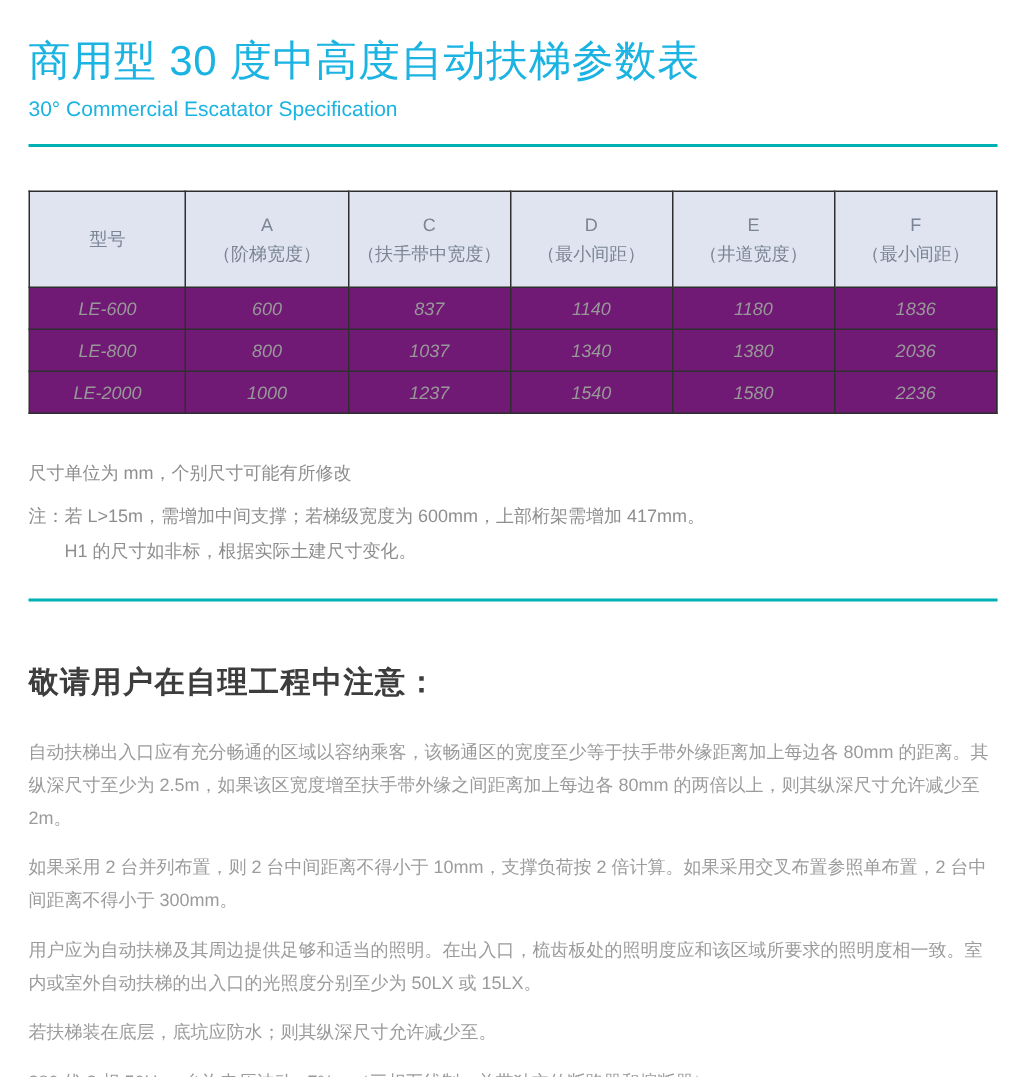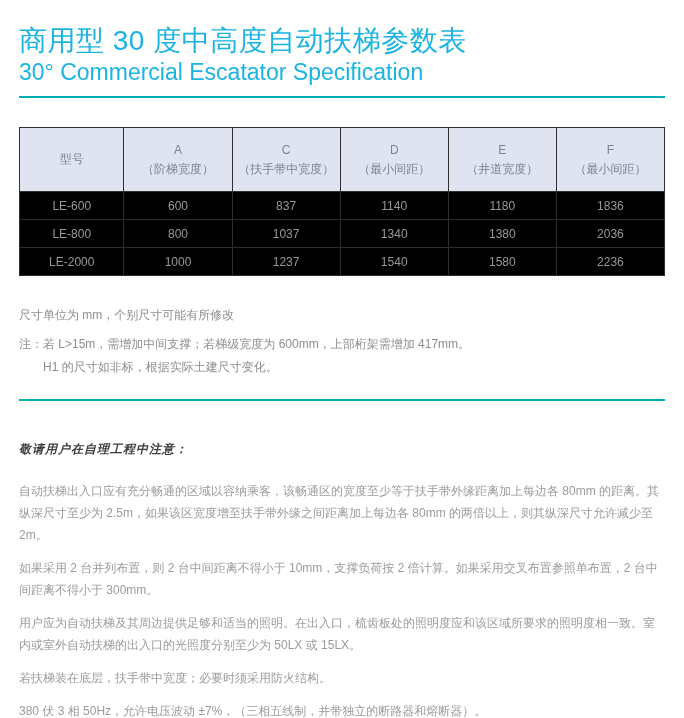--- a/index.html
+++ b/index.html
@@ -18,21 +18,21 @@
   .page-title {
     margin: 0;
     font-size: 28px;
     line-height: 34px;
     font-weight: 400;
     color: #1bb3e2;
     letter-spacing: 0.5px;
   }
   .page-subtitle {
     margin: 2px 0 0 0;
-    font-size: 23px;
+    font-size: 14px;
     line-height: 24px;
     font-weight: 400;
     color: #1bb3e2;
   }
   .divider {
     height: 2px;
     background: #00b1b4;
     border: none;
     margin: 12px 0 0 0;
   }
@@ -53,45 +53,45 @@
   }
   .spec-table th {
     background: #dfe4f0;
     color: #7b8494;
     height: 64px;
     padding: 0 2px;
   }
   .spec-table td {
     color: #989898;
     height: 28px;
-    background: #000000;
+    background: #701a75;
+    font-style: italic;
   }
   .col-code { line-height: 19px; }
   .col-desc { line-height: 19px; }
 
   .notes {
     margin-top: 30px;
     color: #8e8e8e;
     font-size: 12px;
     line-height: 18px;
   }
   .note-group {
     margin-top: 9px;
     display: flex;
   }
   .note-label { flex: 0 0 auto; line-height: 23px; }
   .note-body  { flex: 1; line-height: 23px; }
 
   .attention-heading {
     margin: 40px 0 0 0;
-    font-size: 12px;
+    font-size: 20px;
     font-weight: 700;
     color: #3d3d3d;
     letter-spacing: 1px;
-    font-style: italic;
   }
   .attention-paragraphs { margin-top: 22px; }
   .attention-paragraphs p {
     margin: 0 0 11px 0;
     font-size: 12px;
     line-height: 22px;
     color: #9b9b9b;
   }
 </style>
 </head>
@@ -180,17 +180,17 @@
   </div>
 
   <div class="divider second"></div>
 
   <h3 class="attention-heading">敬请用户在自理工程中注意：</h3>
 
   <div class="attention-paragraphs">
     <p>自动扶梯出入口应有充分畅通的区域以容纳乘客，该畅通区的宽度至少等于扶手带外缘距离加上每边各 80mm 的距离。其纵深尺寸至少为 2.5m，如果该区宽度增至扶手带外缘之间距离加上每边各 80mm 的两倍以上，则其纵深尺寸允许减少至 2m。</p>
     <p>如果采用 2 台并列布置，则 2 台中间距离不得小于 10mm，支撑负荷按 2 倍计算。如果采用交叉布置参照单布置，2 台中间距离不得小于 300mm。</p>
     <p>用户应为自动扶梯及其周边提供足够和适当的照明。在出入口，梳齿板处的照明度应和该区域所要求的照明度相一致。室内或室外自动扶梯的出入口的光照度分别至少为 50LX 或 15LX。</p>
-    <p>若扶梯装在底层，扶手带中宽度；必要时须采用防火结构。</p>
+    <p>若扶梯装在底层，底坑应防水；则其纵深尺寸允许减少至。</p>
     <p>380 伏 3 相 50Hz，允许电压波动 ±7%，（三相五线制，并带独立的断路器和熔断器）。</p>
   </div>
 
 </div>
 
 </body></html>

